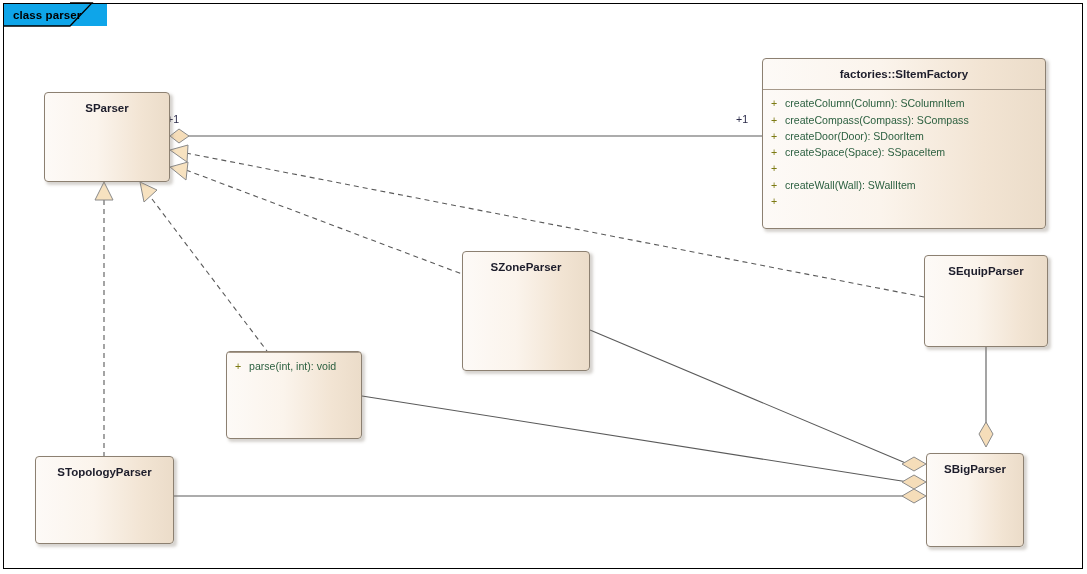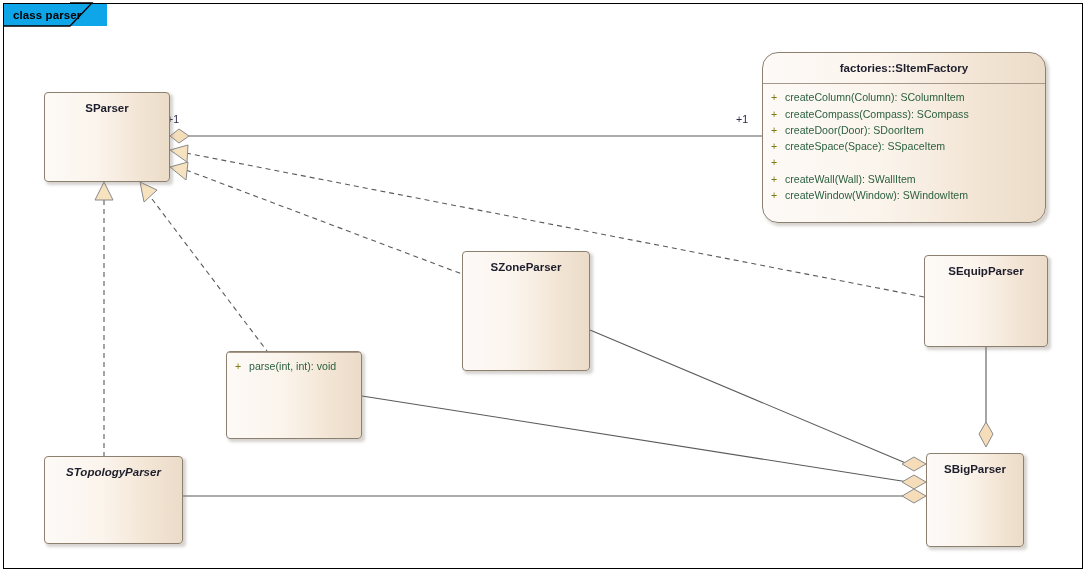--- a/index.html
+++ b/index.html
@@ -210,21 +210,21 @@
     </g>
   </svg>
 
   <div class="mult-label" style="left:167px; top:113px;">+1</div>
   <div class="mult-label" style="left:736px; top:113px;">+1</div>
 
   <div class="uml-class" style="left:44px; top:92px; width:126px; height:90px;">
     <div class="uml-title">SParser</div>
   </div>
 
-  <div class="uml-class" style="left:762px; top:52px; width:284px; height:171px;border-radius:16px;">
+  <div class="uml-class" style="left:762px; top:58px; width:284px; height:171px;">
     <div class="uml-title">factories::SItemFactory</div>
     <div class="uml-sep"></div>
     <div class="uml-ops">
       <div class="uml-op">
         <span class="op-vis">+</span>
         <span class="op-sig">createColumn(Column): SColumnItem</span>
       </div>
       <div class="uml-op">
         <span class="op-vis">+</span>
         <span class="op-sig">createCompass(Compass): SCompass</span>
@@ -239,21 +239,20 @@
       </div>
       <div class="uml-op">
         <span class="op-vis">+</span>
       </div>
       <div class="uml-op">
         <span class="op-vis">+</span>
         <span class="op-sig">createWall(Wall): SWallItem</span>
       </div>
       <div class="uml-op">
         <span class="op-vis">+</span>
-        <span class="op-sig">createWindow(Window): SWindowItem</span>
       </div>
     </div>
   </div>
 
   <div class="uml-class" style="left:462px; top:251px; width:128px; height:120px;">
     <div class="uml-title">SZoneParser</div>
   </div>
 
   <div class="uml-class" style="left:924px; top:255px; width:124px; height:92px;">
     <div class="uml-title">SEquipParser</div>
@@ -262,21 +261,21 @@
   <div class="uml-class" style="left:226px; top:351px; width:136px; height:88px;">
     <div class="uml-sep"></div>
     <div class="uml-ops">
       <div class="uml-op">
         <span class="op-vis">+</span>
         <span class="op-sig">parse(int, int): void</span>
       </div>
     </div>
   </div>
 
-  <div class="uml-class" style="left:44px; top:456px; width:139px; height:88px;font-style:italic;">
+  <div class="uml-class" style="left:35px; top:456px; width:139px; height:88px;">
     <div class="uml-title">STopologyParser</div>
   </div>
 
   <div class="uml-class" style="left:926px; top:453px; width:98px; height:94px;">
     <div class="uml-title">SBigParser</div>
   </div>
 
 </div>
 
 </body></html>

